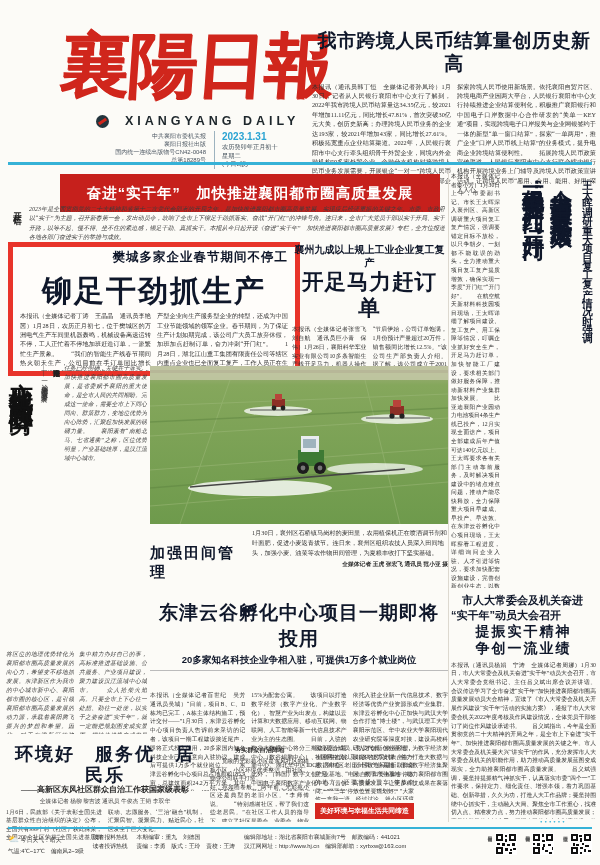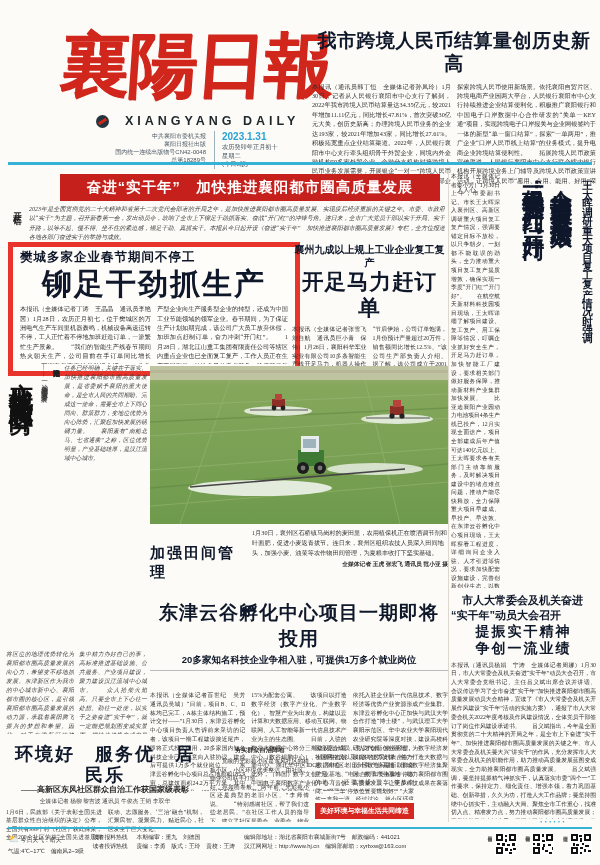--- a/index.html
+++ b/index.html
@@ -26,32 +26,32 @@
        font-family:"Liberation Sans",sans-serif;border-left:1px solid #9db3bf;padding-left:7px;}
   .dateblock .d{color:#2aa3d2;font-weight:700;font-size:10px;line-height:1.2;}
   .toprule{left:8px;top:162px;width:584px;height:3px;background:#36b2d7;}
 
   
   .tr-art{left:312px;top:30px;width:284px;}
   .tr-art h1{margin:0 0 6px 0;font-size:19px;letter-spacing:.5px;text-align:center;line-height:1.2;}
   .tr-body{height:112px;}
 
   
-  .banner{left:60px;top:174px;width:380px;height:27px;background:#c6201c;color:#fff;
+  .banner{left:60px;top:174px;width:380px;height:38px;background:#c6201c;color:#fff;
       display:flex;align-items:center;justify-content:center;font-size:14.5px;letter-spacing:1px;}
   
   .opening{left:12px;top:205px;width:433px;display:flex;gap:5px;}
   .open-label{writing-mode:vertical-rl;font-size:8.5px;font-weight:700;letter-spacing:2px;color:#222;
       font-family:"Liberation Sans",sans-serif;height:36px;}
   .open-text{flex:1;font-size:6px;line-height:1.55;height:37px;}
 
   
   .redbox{left:8px;top:242px;width:268px;height:118px;border:5px solid #e8342a;background:#fffdfa;padding:3px 7px;}
-  .redbox .kick{font-size:12.5px;text-align:left;letter-spacing:1px;line-height:1.25;}
-  .redbox .head{font-size:30px;text-align:center;letter-spacing:2px;line-height:1.15;margin:1px 0 3px;}
+  .redbox .kick{font-size:12.5px;text-align:right;letter-spacing:1px;line-height:1.25;}
+  .redbox .head{font-size:30px;text-align:center;letter-spacing:2px;line-height:1.15;margin:8px 0 3px;}
   .redbox .body{height:60px;}
 
   
   .midart{left:292px;top:243px;width:155px;}
   .midart .kick{font-size:10px;text-align:center;line-height:1.3;}
   .midart .head{font-size:21.5px;text-align:center;letter-spacing:1px;line-height:1.2;margin:1px 0 3px;}
   .midart .body{height:92px;}
   .midart .body>div{font-size:5.9px;}
 
   

